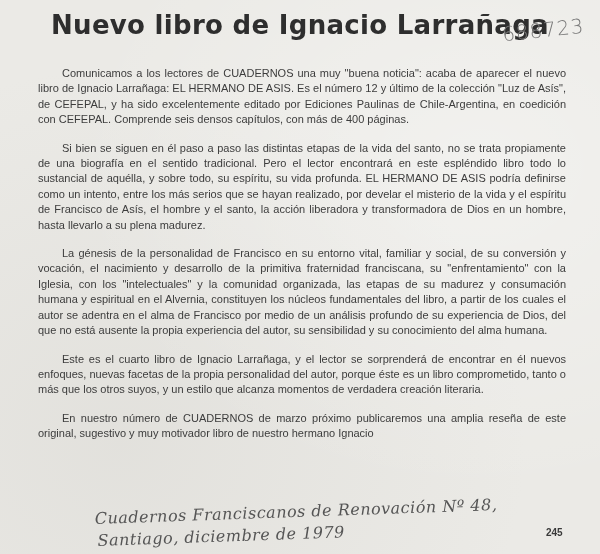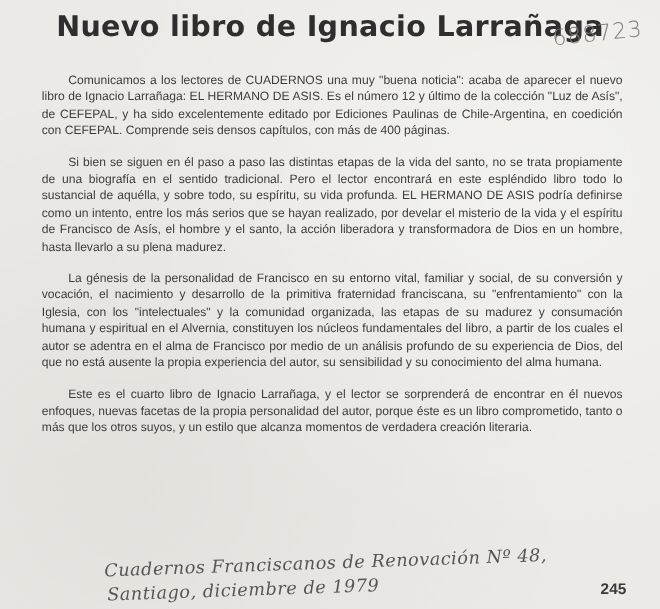--- a/index.html
+++ b/index.html
@@ -77,39 +77,40 @@
       letter-spacing: 0.5px;
     }
     .citation .line2 {
       display: block;
       margin-left: 2px;
     }
     .page-number {
       position: absolute;
       left: 546px;
       top: 527px;
-      font-size: 14px;
+      font-size: 10px;
       font-weight: bold;
       color: #3a3a3a;
     }
   </style>
 </head>
 <body>
 
 <div class="page">
 
   <h1 class="title">Nuevo libro de Ignacio Larrañaga</h1>
 
   <div class="catalog-mark">688723</div>
 
   <div class="body-text">
     <p>Comunicamos a los lectores de CUADERNOS una muy "buena noticia": acaba de aparecer el nuevo libro de Ignacio Larrañaga: EL HERMANO DE ASIS. Es el número 12 y último de la colección "Luz de Asís", de CEFEPAL, y ha sido excelentemente editado por Ediciones Paulinas de Chile-Argentina, en coedición con CEFEPAL. Comprende seis densos capítulos, con más de 400 páginas.</p>
     <p>Si bien se siguen en él paso a paso las distintas etapas de la vida del santo, no se trata propiamente de una biografía en el sentido tradicional. Pero el lector encontrará en este espléndido libro todo lo sustancial de aquélla, y sobre todo, su espíritu, su vida profunda. EL HERMANO DE ASIS podría definirse como un intento, entre los más serios que se hayan realizado, por develar el misterio de la vida y el espíritu de Francisco de Asís, el hombre y el santo, la acción liberadora y transformadora de Dios en un hombre, hasta llevarlo a su plena madurez.</p>
     <p>La génesis de la personalidad de Francisco en su entorno vital, familiar y social, de su conversión y vocación, el nacimiento y desarrollo de la primitiva fraternidad franciscana, su "enfrentamiento" con la Iglesia, con los "intelectuales" y la comunidad organizada, las etapas de su madurez y consumación humana y espiritual en el Alvernia, constituyen los núcleos fundamentales del libro, a partir de los cuales el autor se adentra en el alma de Francisco por medio de un análisis profundo de su experiencia de Dios, del que no está ausente la propia experiencia del autor, su sensibilidad y su conocimiento del alma humana.</p>
     <p>Este es el cuarto libro de Ignacio Larrañaga, y el lector se sorprenderá de encontrar en él nuevos enfoques, nuevas facetas de la propia personalidad del autor, porque éste es un libro comprometido, tanto o más que los otros suyos, y un estilo que alcanza momentos de verdadera creación literaria.</p>
+    <p>En nuestro número de CUADERNOS de marzo próximo publicaremos una amplia reseña de este original, sugestivo y muy motivador libro de nuestro hermano Ignacio</p>
   </div>
 
   <div class="citation">
     <span class="line1">Cuadernos Franciscanos de Renovación Nº 48,</span>
     <span class="line2">Santiago, diciembre de 1979</span>
   </div>
 
   <div class="page-number">245</div>
 
 </div>

